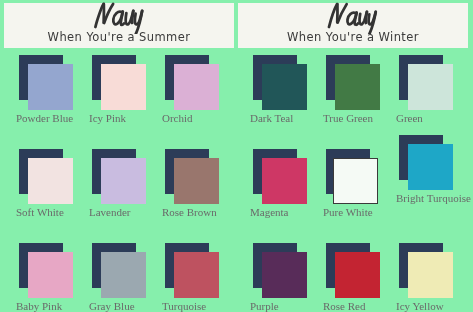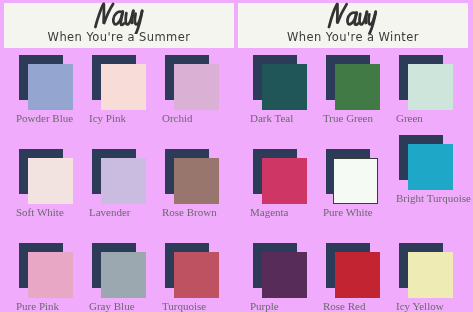--- a/index.html
+++ b/index.html
@@ -1,20 +1,20 @@
 <!DOCTYPE html>
 <html><head>
 <meta charset="utf-8">
 <title>Navy Color Palette Comparison</title>
 <style>
   html,body{margin:0;padding:0;}
   body{width:473px;height:312px;background:#ffffff;overflow:hidden;
        font-family:"Liberation Sans",sans-serif;
        -webkit-font-smoothing:antialiased;-moz-osx-font-smoothing:grayscale;text-rendering:optimizeLegibility;}
-  .board{position:relative;width:473px;height:312px;background:#f0abfc;will-change:transform;}
+  .board{position:relative;width:473px;height:312px;background:#86efac;will-change:transform;}
   .panel{position:absolute;top:0;width:230px;height:312px;}
   .panel-summer{left:4px;}
   .panel-winter{left:238px;}
   .hdr{position:absolute;left:0;top:3px;width:230px;height:45px;background:#f5f5ef;}
   .script-wrap{position:absolute;left:0;top:-1px;width:230px;display:flex;justify-content:center;}
   .navy-script{display:block;}
   .sub{position:absolute;left:0;top:27px;width:230px;text-align:center;
        font-family:"DejaVu Sans",sans-serif;font-weight:400;font-size:11.5px;
        color:#3b3b3b;letter-spacing:0.42px;white-space:nowrap;}
   .grid{position:absolute;left:15px;top:55px;width:215px;height:250px;}
@@ -76,21 +76,21 @@
         <div class="lab">Soft White</div>
       </div>
       <div class="cell" style="left:146px;top:94px">
         <div class="sw navy-sq"></div>
         <div class="sw color-sq" style="background: rgb(153, 118, 109);"></div>
         <div class="lab">Rose Brown</div>
       </div>
       <div class="cell" style="left:0px;top:188px">
         <div class="sw navy-sq"></div>
         <div class="sw color-sq" style="background: rgb(231, 167, 197);"></div>
-        <div class="lab">Pure Pink</div>
+        <div class="lab">Baby Pink</div>
       </div>
       <div class="cell" style="left:73px;top:188px">
         <div class="sw navy-sq"></div>
         <div class="sw color-sq" style="background: rgb(155, 168, 176);"></div>
         <div class="lab">Gray Blue</div>
       </div>
       <div class="cell" style="left:146px;top:188px">
         <div class="sw navy-sq"></div>
         <div class="sw color-sq" style="background: rgb(190, 82, 96);"></div>
         <div class="lab">Turquoise</div>

